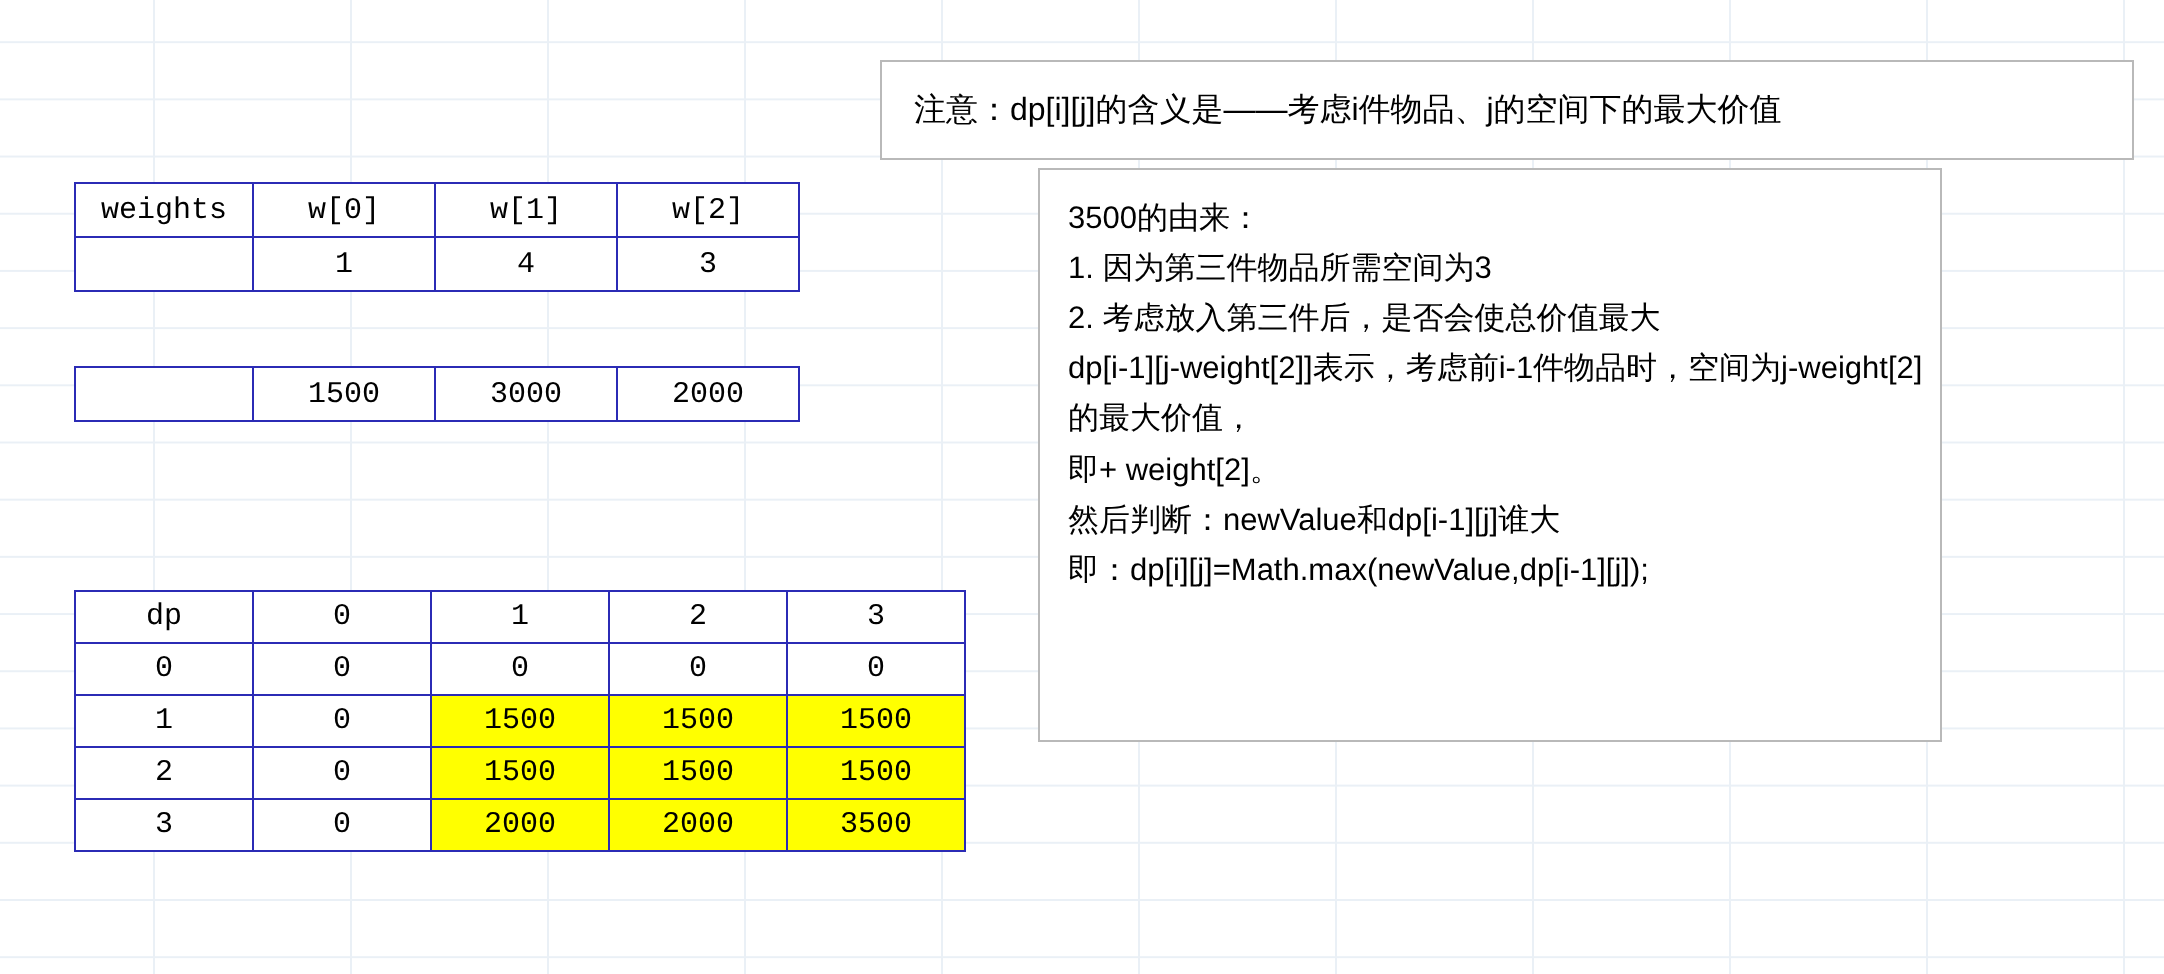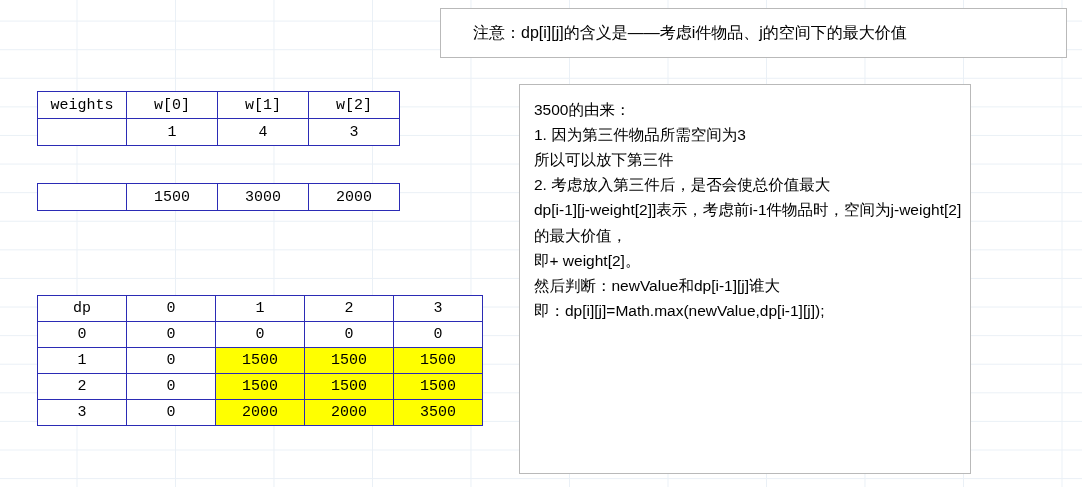--- a/index.html
+++ b/index.html
@@ -65,35 +65,35 @@
 
   
   .notebox {
     border: 1px solid #b9b9b9;
     background: #ffffff;
     box-sizing: border-box;
   }
   #top-note {
     position: absolute;
     left: 440px;
-    top: 8px;
+    top: 30px;
     width: 627px;
     height: 50px;
     display: flex;
     align-items: center;
-    padding-left: 32px;
+    padding-left: 16px;
     font-size: 16px;
     color: #000;
   }
   #right-note {
     position: absolute;
     left: 519px;
     top: 84px;
     width: 452px;
-    height: 390px;
+    height: 287px;
     padding: 12px 2px 10px 14px;
     font-size: 15.5px;
     line-height: 1.62;
     color: #000;
   }
   #right-note .line { white-space: pre-wrap; }
 </style>
 </head>
 <body>
 
@@ -167,19 +167,18 @@
     <td class="hl">2000</td>
     <td class="hl">2000</td>
     <td class="hl">3500</td>
   </tr>
 </tbody>
   </table>
 
 <div class="notebox layer" id="right-note">
   <div class="line">3500的由来：</div>
   <div class="line">1. 因为第三件物品所需空间为3</div>
-  <div class="line">所以可以放下第三件</div>
   <div class="line">2. 考虑放入第三件后，是否会使总价值最大</div>
   <div class="line">dp[i-1][j-weight[2]]表示，考虑前i-1件物品时，空间为j-weight[2]的最大价值，</div>
   <div class="line">即+ weight[2]。</div>
   <div class="line">然后判断：newValue和dp[i-1][j]谁大</div>
   <div class="line">即：dp[i][j]=Math.max(newValue,dp[i-1][j]);</div>
 </div>
 
 </body></html>

